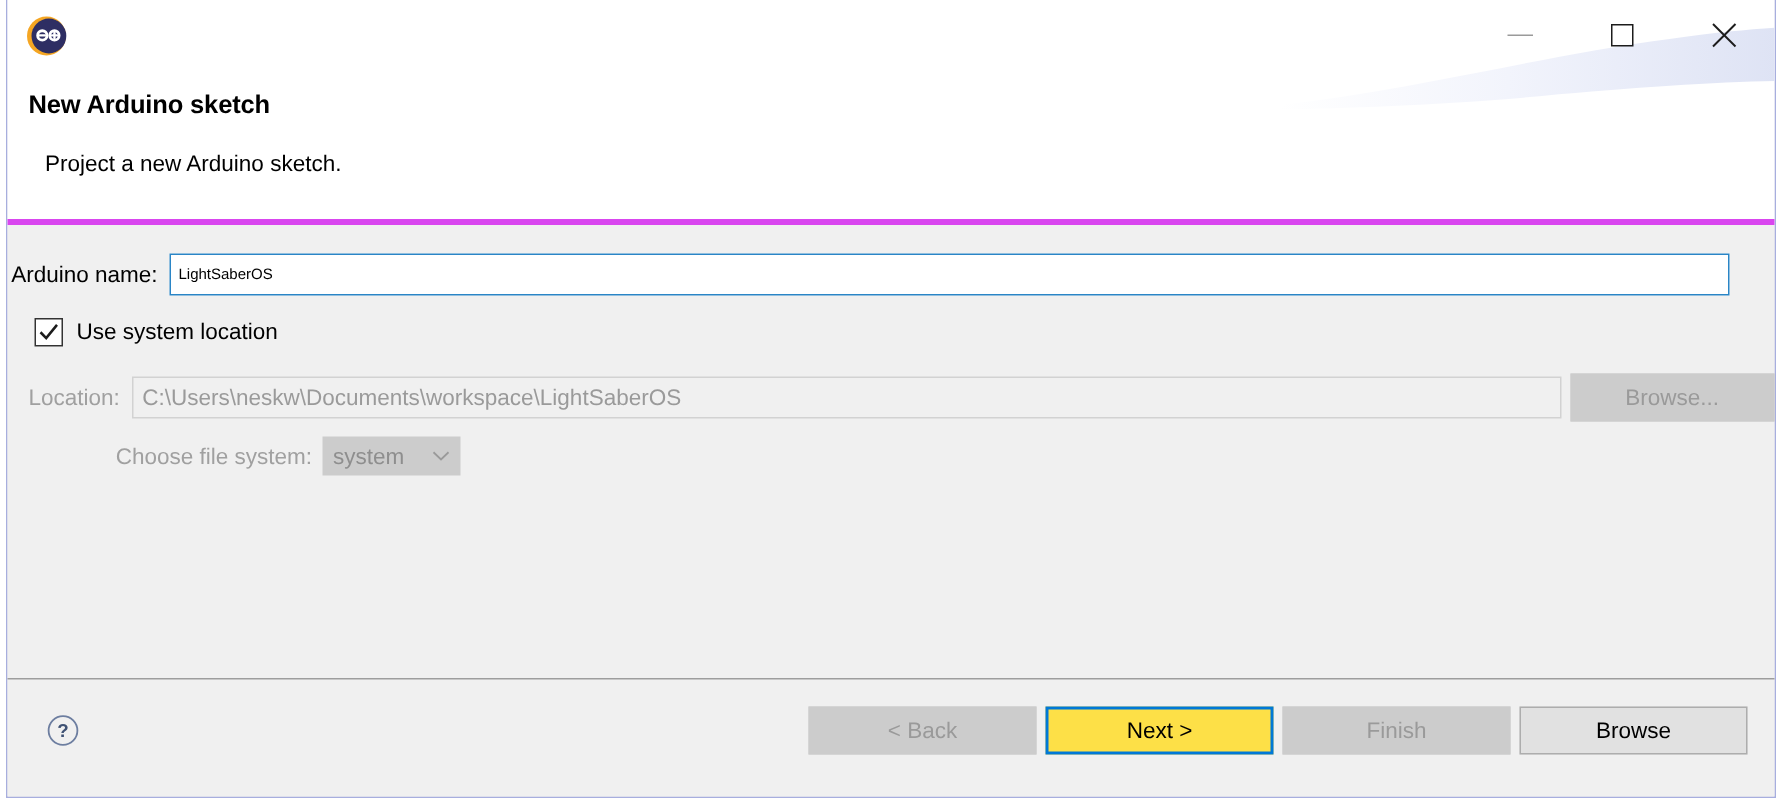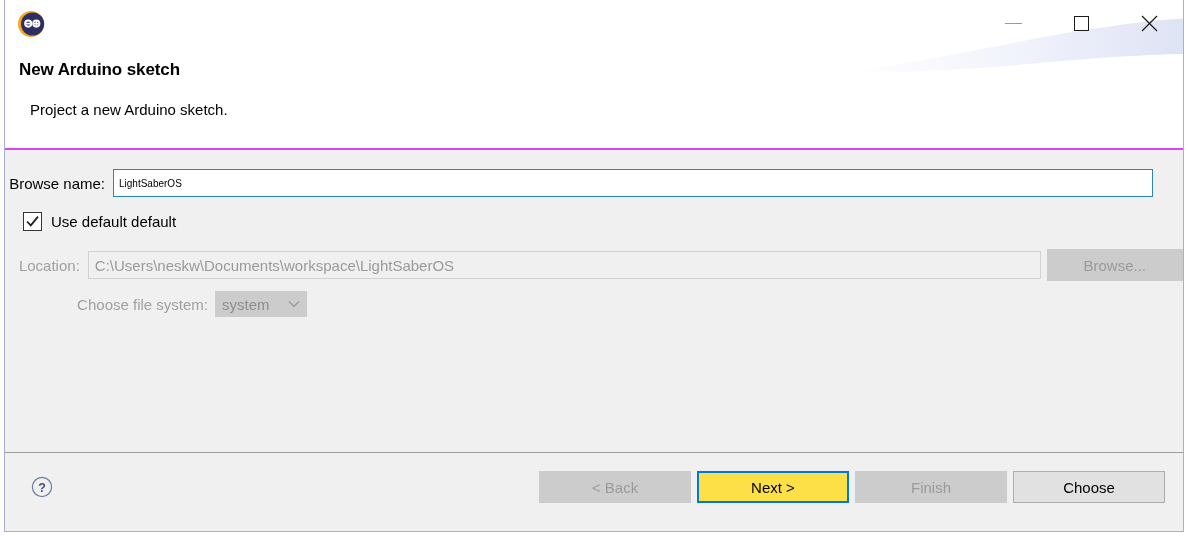--- a/index.html
+++ b/index.html
@@ -27,21 +27,21 @@
     box-sizing: border-box;
     display: flex;
     flex-direction: column;
   }
 
   
   #title-bar {
     position: relative;
     height: 150px;
     background: #ffffff;
-    border-bottom: 2px solid #d946ef;
+    border-bottom: 4px solid #d946ef;
     box-sizing: border-box;
     flex: 0 0 auto;
     overflow: hidden;
     text-align: center;
   }
   #banner-swoosh {
     position: absolute;
     right: -10px;
     top: 8px;
     width: 340px;
@@ -336,31 +336,31 @@
       </div>
     </div>
 
     <div id="wizard-title">New Arduino sketch</div>
     <div id="wizard-description">Project a new Arduino sketch.</div>
   </div>
 
   <div id="wizard-body">
 
     <div id="project-name-row">
-      <span id="project-name-label" class="field-label">Browse name:</span>
+      <span id="project-name-label" class="field-label">Arduino name:</span>
       <input id="project-name-input" type="text" autofocus="" value="LightSaberOS" style="">
     </div>
 
     <div id="use-default-location-row">
       <div id="use-default-location-checkbox">
         <svg width="15" height="15" viewBox="0 0 15 15">
           <polyline points="2,7.5 5.8,11.4 13,2.6" fill="none" stroke="#1c1c1c" stroke-width="1.7"></polyline>
         </svg>
       </div>
-      <span id="use-default-location-label">Use default default</span>
+      <span id="use-default-location-label">Use system location</span>
     </div>
 
     <div id="location-row">
       <span id="location-label" class="field-label disabled">Location:</span>
       <input id="location-input" type="text" disabled="" value="C:\Users\neskw\Documents\workspace\LightSaberOS" style="">
       <button id="browse-button" class="dlg-button" disabled="">Browse...</button>
     </div>
 
     <div id="file-system-row">
       <span id="file-system-label" class="field-label disabled">Choose file system:</span>
@@ -379,17 +379,17 @@
       <svg width="22" height="22" viewBox="0 0 22 22">
         <circle cx="11" cy="11" r="9.6" fill="none" stroke="#6d7ea0" stroke-width="1.2"></circle>
         <text x="11" y="15.6" text-anchor="middle" font-family="Liberation Sans, sans-serif" font-size="12.5" font-weight="bold" fill="#3f5274">?</text>
       </svg>
     </button>
 
     <div id="footer-buttons">
       <button class="dlg-button disabled" disabled="">&lt; Back</button>
       <button class="dlg-button default">Next &gt;</button>
       <button class="dlg-button disabled" disabled="">Finish</button>
-      <button class="dlg-button normal">Choose</button>
+      <button class="dlg-button normal">Browse</button>
     </div>
   </div>
 
 </div>
 
 </body></html>

